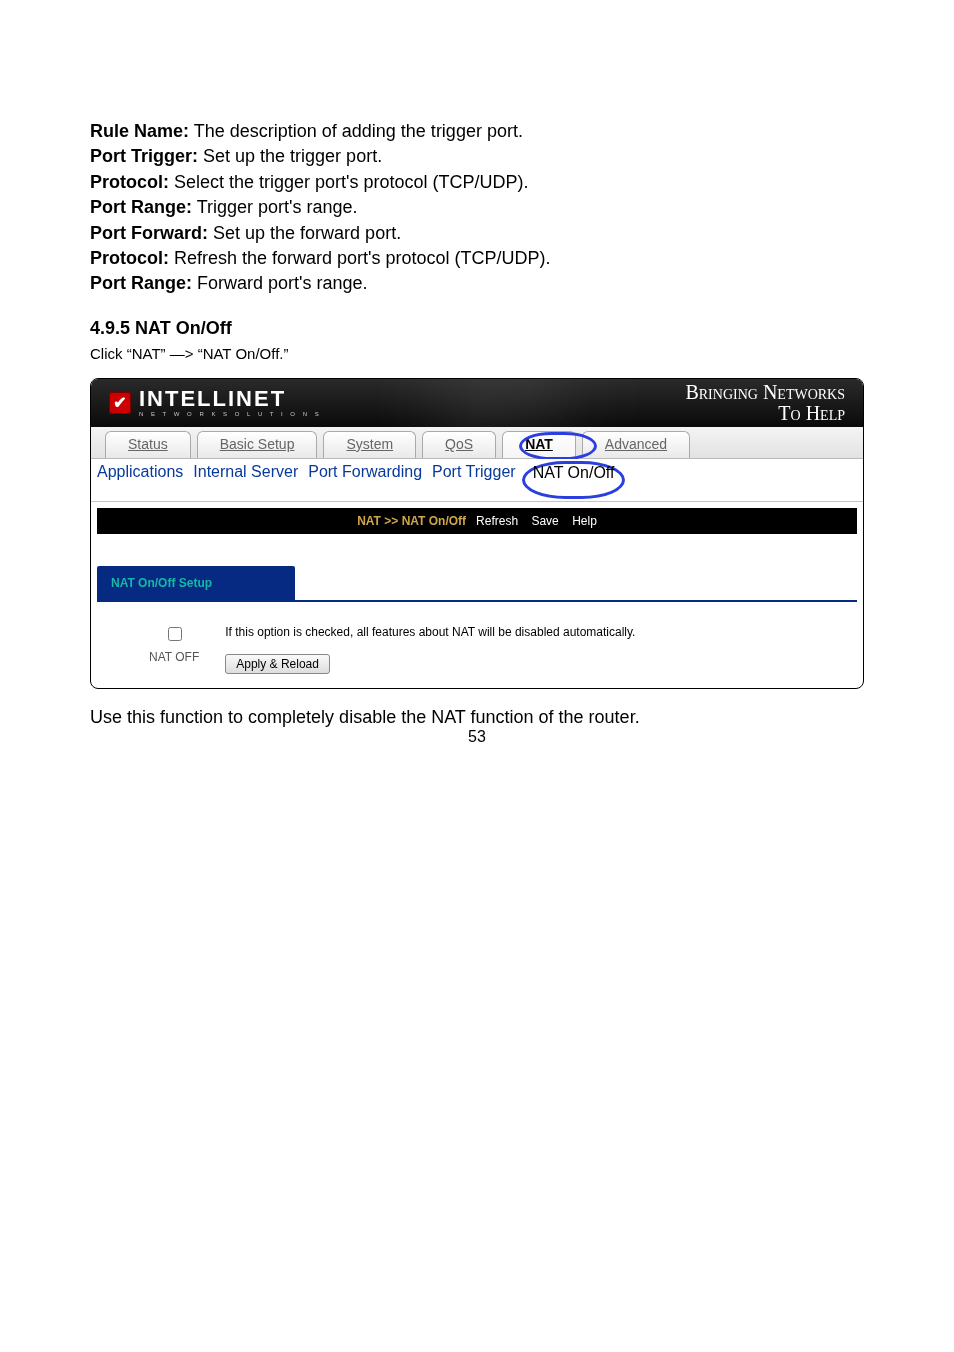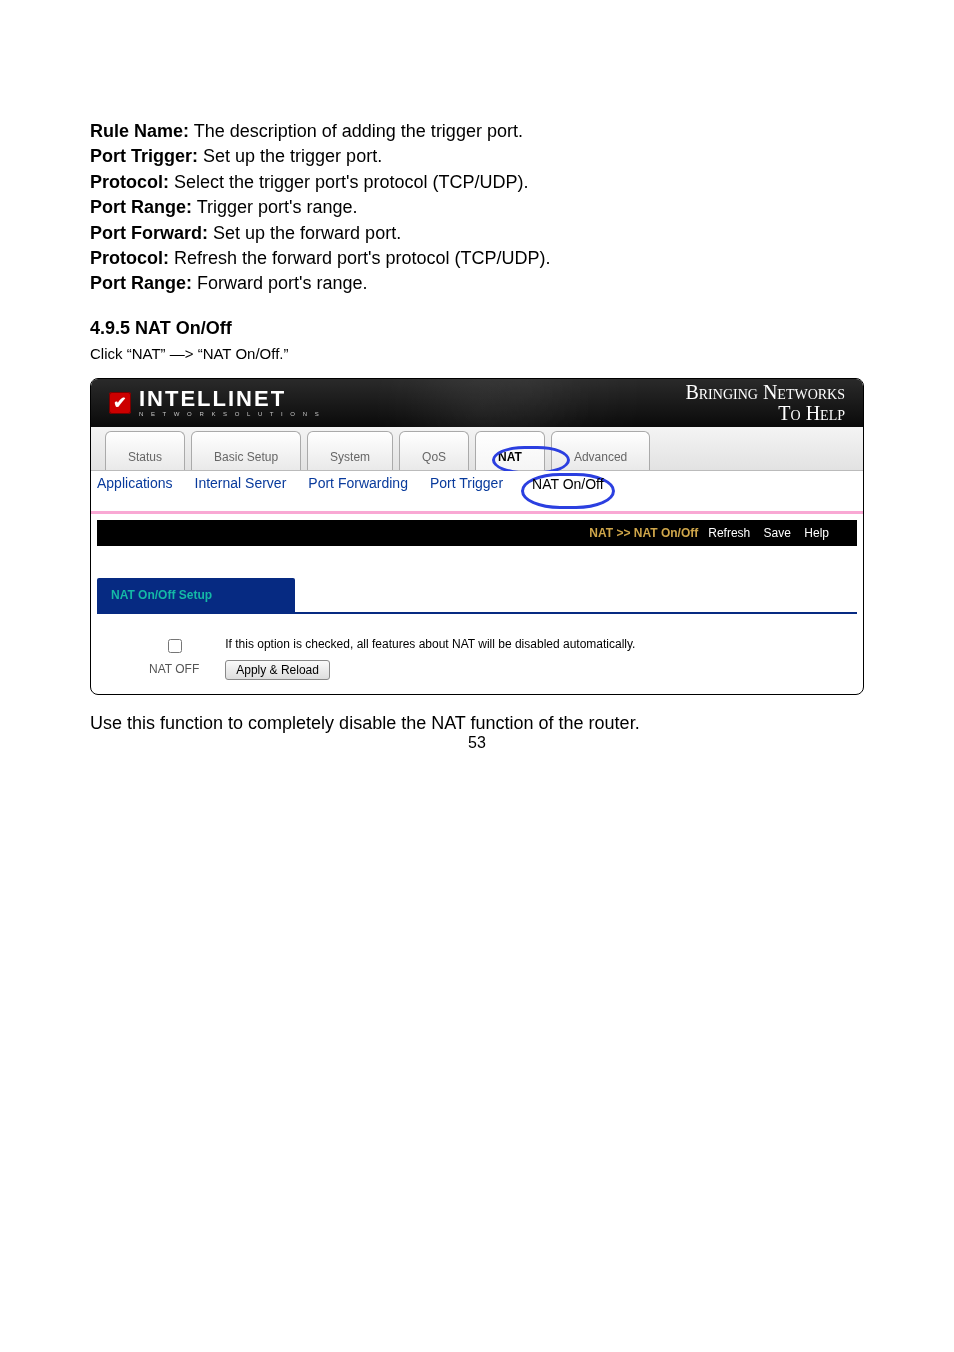--- a/index.html
+++ b/index.html
@@ -78,63 +78,64 @@
     font-variant: small-caps; line-height:1.05; font-size:20px;
   }
 
   .tabbar {
     background: linear-gradient(#f4f4f4,#e2e2e2);
     padding: 4px 14px 0 14px;
     display:flex; gap:6px;
     border-bottom:1px solid #bbb;
   }
   .tab {
-    padding:18px 22px 6px 22px;
+    padding:4px 22px 6px 22px;
     border:1px solid #aaa; border-bottom:none;
     border-radius:6px 6px 0 0;
-    font-size:12px; color:#666;
+    font-size:14px; color:#666;
     background:linear-gradient(#fff,#e9e9e9);
     cursor:pointer;
+    text-decoration:underline;
   }
   .tab.active { color:#000; font-weight:bold; background:linear-gradient(#fff,#f5f5f5); }
   .tab-oval {
     position:absolute;
     border:3px solid #2b3fe0;
     border-radius:50%/60%;
     width:72px; height:22px;
     transform:translate(-6px,-4px);
     pointer-events:none;
   }
   .subtabs {
     background:#fff;
     padding:4px 6px 4px 6px;
-    font-size:14px;
+    font-size:16px;
     color:#0030a0;
-    display:flex; gap:22px;
-    border-bottom:3px solid #f9a8d4;
+    display:flex; gap:10px;
+    border-bottom:1px solid #f9a8d4;
     position:relative;
   }
   .subtabs a{ color:#083a9c; text-decoration:none; cursor:pointer;}
   .subtabs .sel{ color:#000; }
   .sub-oval{
     border:3px solid #2b3fe0;
     border-radius:50%/60%;
     padding:0 8px 14px 8px;
     display:inline-block;
     margin:-2px -4px;
   }
 
   .pathbar{
     background:#000;
     color:#fff;
     display:flex;
-    justify-content:flex-end;
+    justify-content:center;
     align-items:center;
     font-size:12px;
-    padding:6px 28px;
+    padding:6px 14px;
     margin:6px 6px 0 6px;
   }
   .pathbar .crumb{ color:#cfa64a; font-weight:bold;}
   .pathbar .actions span{ margin-left:10px; cursor:pointer;}
   .whitespace{ height:26px;}
   .setup-strip{
     background:#062a82;
     color:#14b8a6;
     font-weight:bold;
     font-size:12px;
@@ -159,21 +160,21 @@
     display:flex; align-items:center; gap:6px;
     color:#555; font-size:12px;
     white-space:nowrap;
     flex-direction:column;
   }
   .chk input{ width:14px; height:14px;}
   .desc-col{}
   .desc-col p{ margin:0; line-height:1.35;}
   .apply-btn{
     border:1px solid #888; background:linear-gradient(#fafafa,#ddd);
-    font-size:12px; padding:2px 10px; border-radius:3px; margin-top:8px;
+    font-size:12px; padding:2px 10px; border-radius:3px; margin-top:14px;
     cursor:pointer;
     font-family:inherit;
   }
 
   .after-text{ font-size:18px; margin-top:8px;}
   .pagenum{ text-align:center; font-size:16px; }
 </style>
 </head>
 <body>
 

